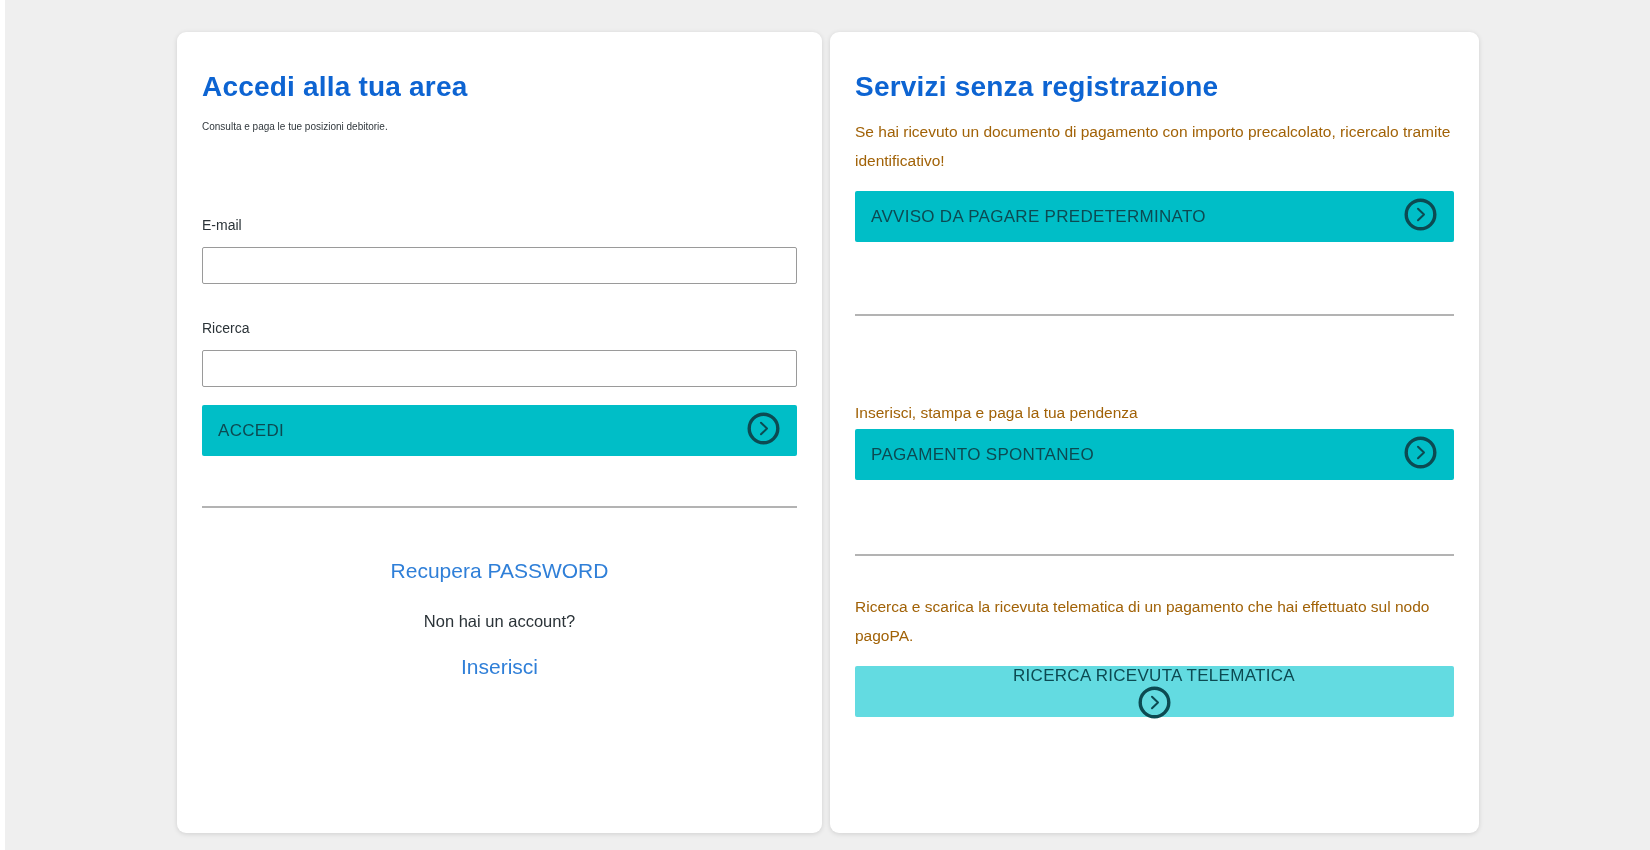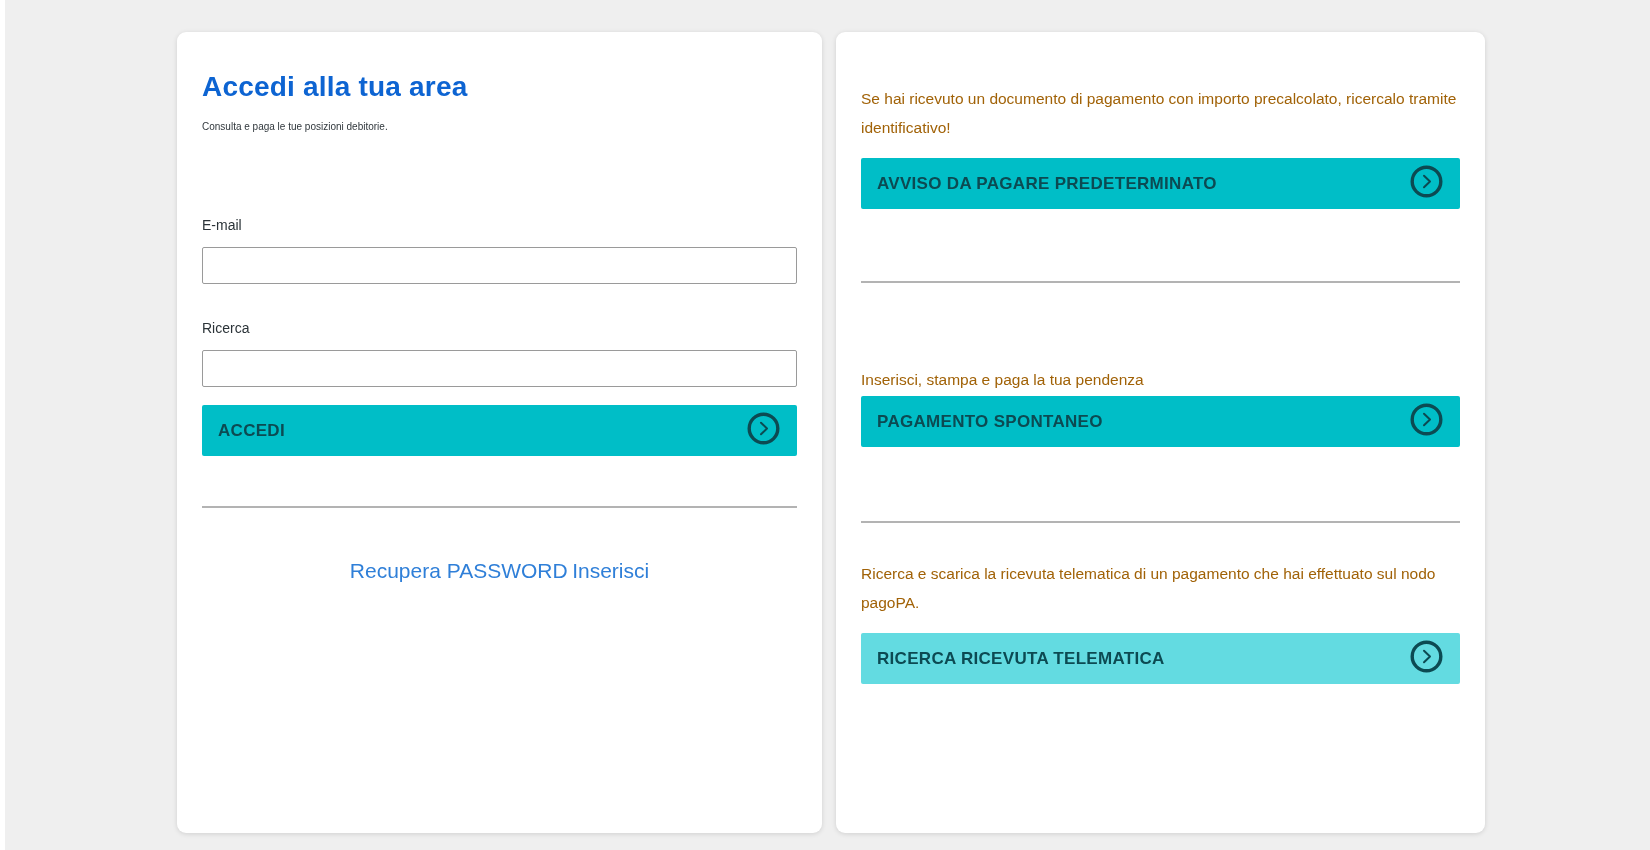--- a/index.html
+++ b/index.html
@@ -13,21 +13,21 @@
     overflow: hidden;
   }
   .edge-strip {
     position: absolute;
     left: 0; top: 0;
     width: 5px; height: 850px;
     background: #ffffff;
   }
   .layout {
     display: flex;
-    gap: 14px;
+    gap: 8px;
     margin: 32px 165px 17px 177px;
     align-items: center;
   }
   .card {
     background: #ffffff;
     border-radius: 9px;
     box-shadow: 0 1px 5px rgba(0,0,0,0.13);
     height: 801px;
     padding: 38px 25px 0 25px;
   }
@@ -78,26 +78,26 @@
     border: none;
     border-radius: 2px;
     background: #00bec7;
     color: #0c4a52;
     display: flex;
     align-items: center;
     justify-content: space-between;
     padding: 0 17px 0 16px;
     font-family: "Liberation Sans", sans-serif;
     font-size: 17px;
-    font-weight: bold;
+    font-weight: normal;
     letter-spacing: 0.3px;
     cursor: pointer;
     text-align: left;
   }
-  .teal-btn.light { background: #63dbe1; }
+  .teal-btn.light { background: #63dbe1; flex-direction: column; }
   .arrow-circle { flex: 0 0 auto; display: block; }
 
   .divider {
     margin-top: 50px;
     border: none;
     border-top: 2px solid #b3b3b3;
     height: 0;
   }
   .login-links { text-align: center; }
   .link-big {
@@ -165,25 +165,27 @@
           <circle cx="16.5" cy="16.5" r="14.3" fill="none" stroke="#0c4a52" stroke-width="3.4"></circle>
           <path d="M14 10.7 L20 16.5 L14 22.3" fill="none" stroke="#0c4a52" stroke-width="2" stroke-linecap="round" stroke-linejoin="round"></path>
         </svg>
       </span>
     </button>
 
     <hr class="divider">
 
     <div class="login-links">
       <a class="link-big">Recupera PASSWORD</a>
+      <p class="no-account">Non hai un account?</p>
       <a class="link-register">Inserisci</a>
     </div>
   </section>
 
   <section class="card card-services">
+    <h1 class="card-title">Servizi senza registrazione</h1>
 
     <p class="service-desc first">Se hai ricevuto un documento di pagamento con importo precalcolato, ricercalo tramite identificativo!</p>
     <button class="teal-btn svc-btn-1">
       <span>AVVISO DA PAGARE PREDETERMINATO</span>
       <span class="arrow-circle">
         <svg width="33" height="33" viewBox="0 0 33 33">
           <circle cx="16.5" cy="16.5" r="14.3" fill="none" stroke="#0c4a52" stroke-width="3.4"></circle>
           <path d="M14 10.7 L20 16.5 L14 22.3" fill="none" stroke="#0c4a52" stroke-width="2" stroke-linecap="round" stroke-linejoin="round"></path>
         </svg>
       </span>

